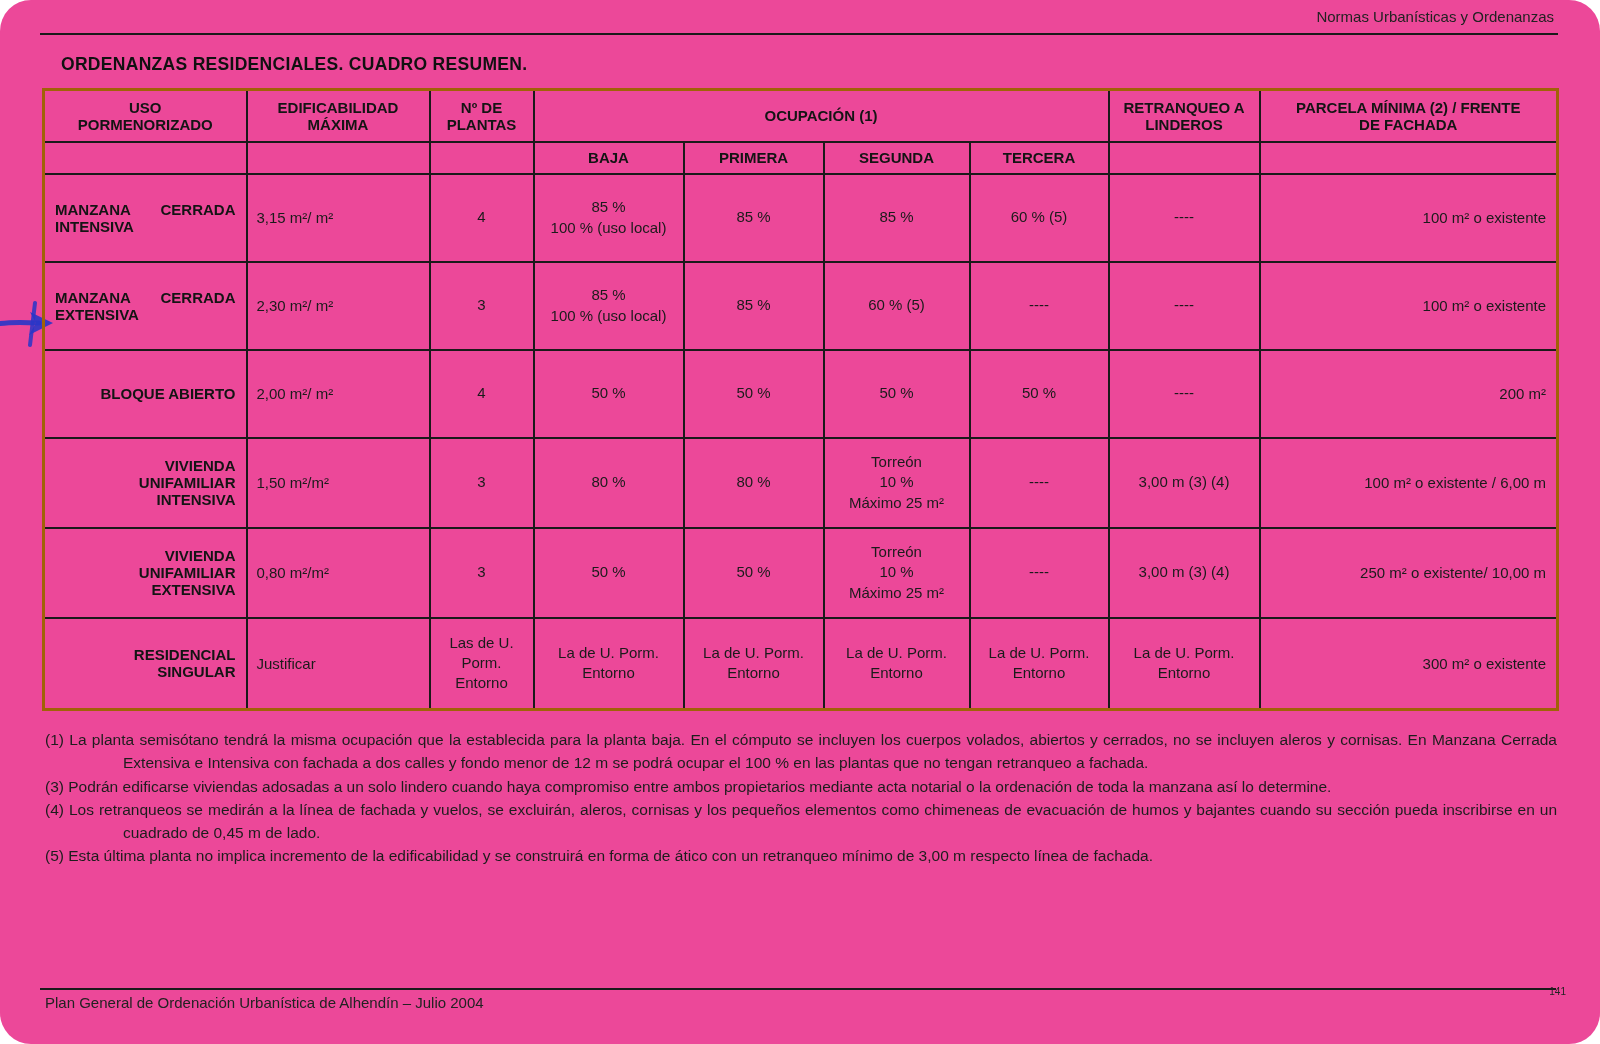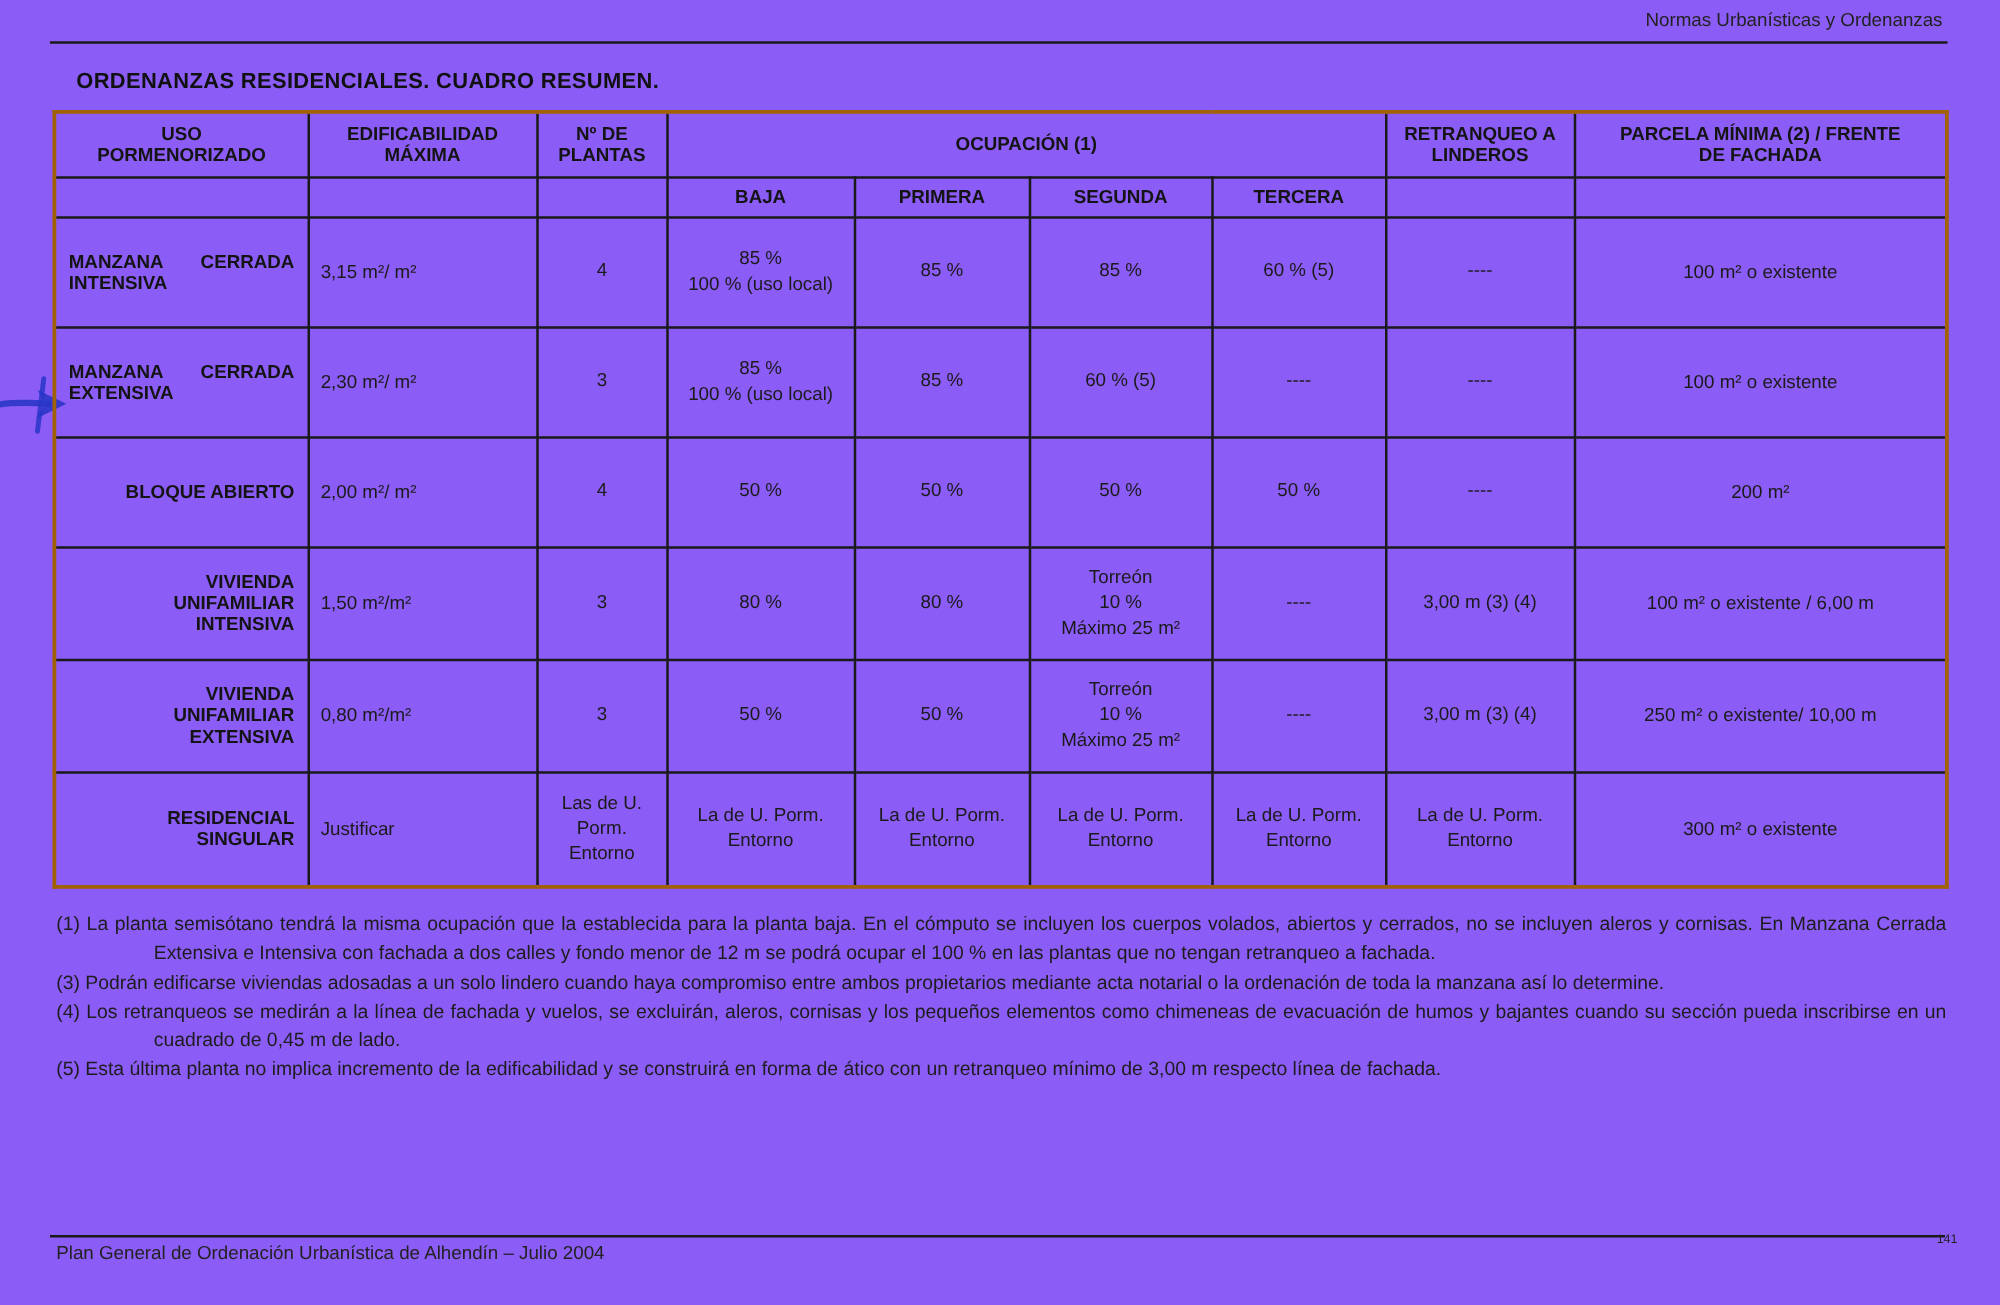--- a/index.html
+++ b/index.html
@@ -1,18 +1,18 @@
 <!DOCTYPE html>
 <html><head>
 <meta charset="utf-8">
 <style>
   html,body { margin:0; padding:0; background:#ffffff; }
   .page {
-    position:relative; width:1600px; height:1044px; background:#8b5cf6;
-    font-family:"Liberation Sans", sans-serif; color:#1b1b1b; overflow:hidden;
+    position:relative; width:1600px; height:1044px; background:#ec4899;
+    font-family:"Liberation Sans", sans-serif; color:#1b1b1b; overflow:hidden;border-radius:31px;
   }
   .doc-header-right {
     position:absolute; top:8px; right:46px; font-size:15px; color:#222;
   }
   .header-rule {
     position:absolute; left:40px; right:42px; top:33px;
     border-top:2.5px solid #1a1a1a;
   }
   .doc-title {
     position:absolute; left:45px; top:38px; margin:16px;
@@ -27,21 +27,21 @@
     border:2px solid #1a1a1a; vertical-align:middle;
     font-size:15px; overflow:hidden;
   }
   table.summary th {
     font-weight:bold; text-align:center; white-space:pre-line; padding:3px 5px; color:#141414;
   }
   td.c-uso  { font-weight:bold; text-align:right; white-space:pre-wrap; padding:4px 10px; color:#141414; }
   td.spread { text-align:justify; text-align-last:justify; }
   td.c-edif { text-align:left; padding:4px 9px; }
   td.c-num  { text-align:center; white-space:pre-line; padding:4px 5px; line-height:1.35; }
-  td.c-parc { text-align:center; padding:4px 20px; }
+  td.c-parc { text-align:right; padding:4px 10px; }
   .footnotes {
     position:absolute; left:45px; top:728px; width:1512px;
     font-size:15.5px; line-height:1.5; color:#1d1d1d;
   }
   .fn { padding-left:78px; text-indent:-78px; text-align:justify; }
   .footer-rule {
     position:absolute; left:40px; right:44px; top:988px;
     border-top:2px solid #1a1a1a;
   }
   .footer-left  { position:absolute; left:45px; top:994px; font-size:15px; color:#222; }

